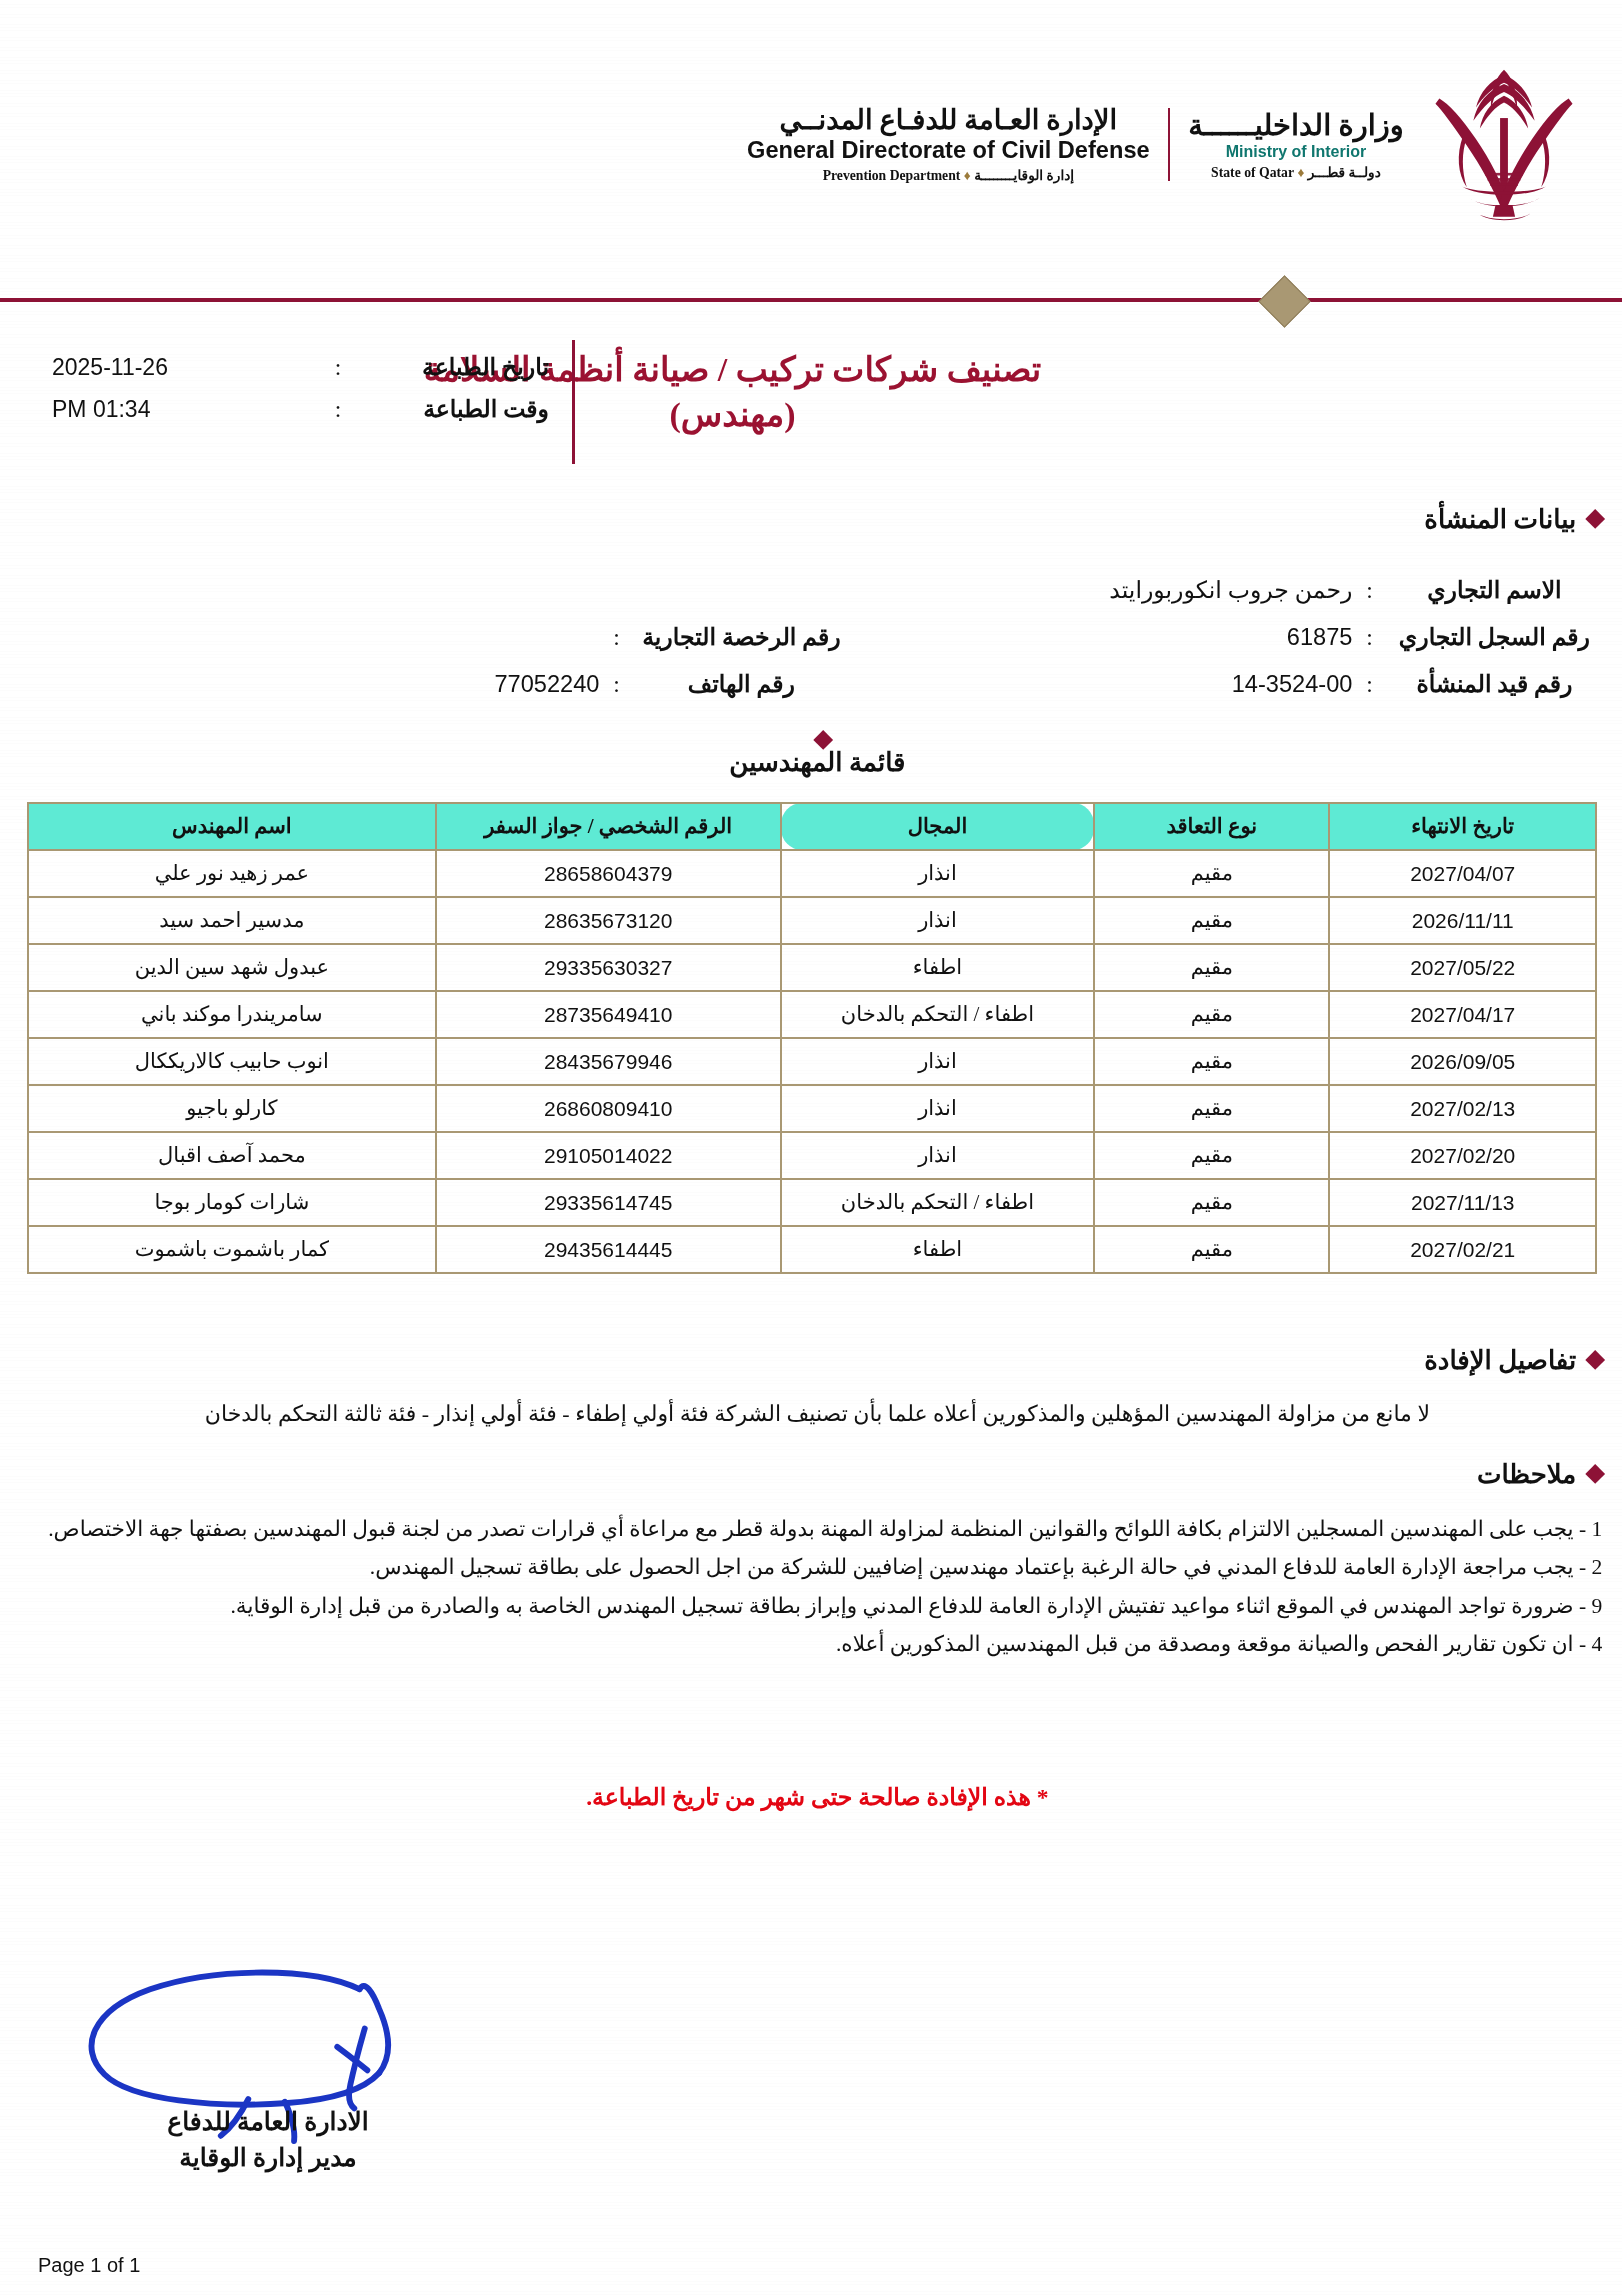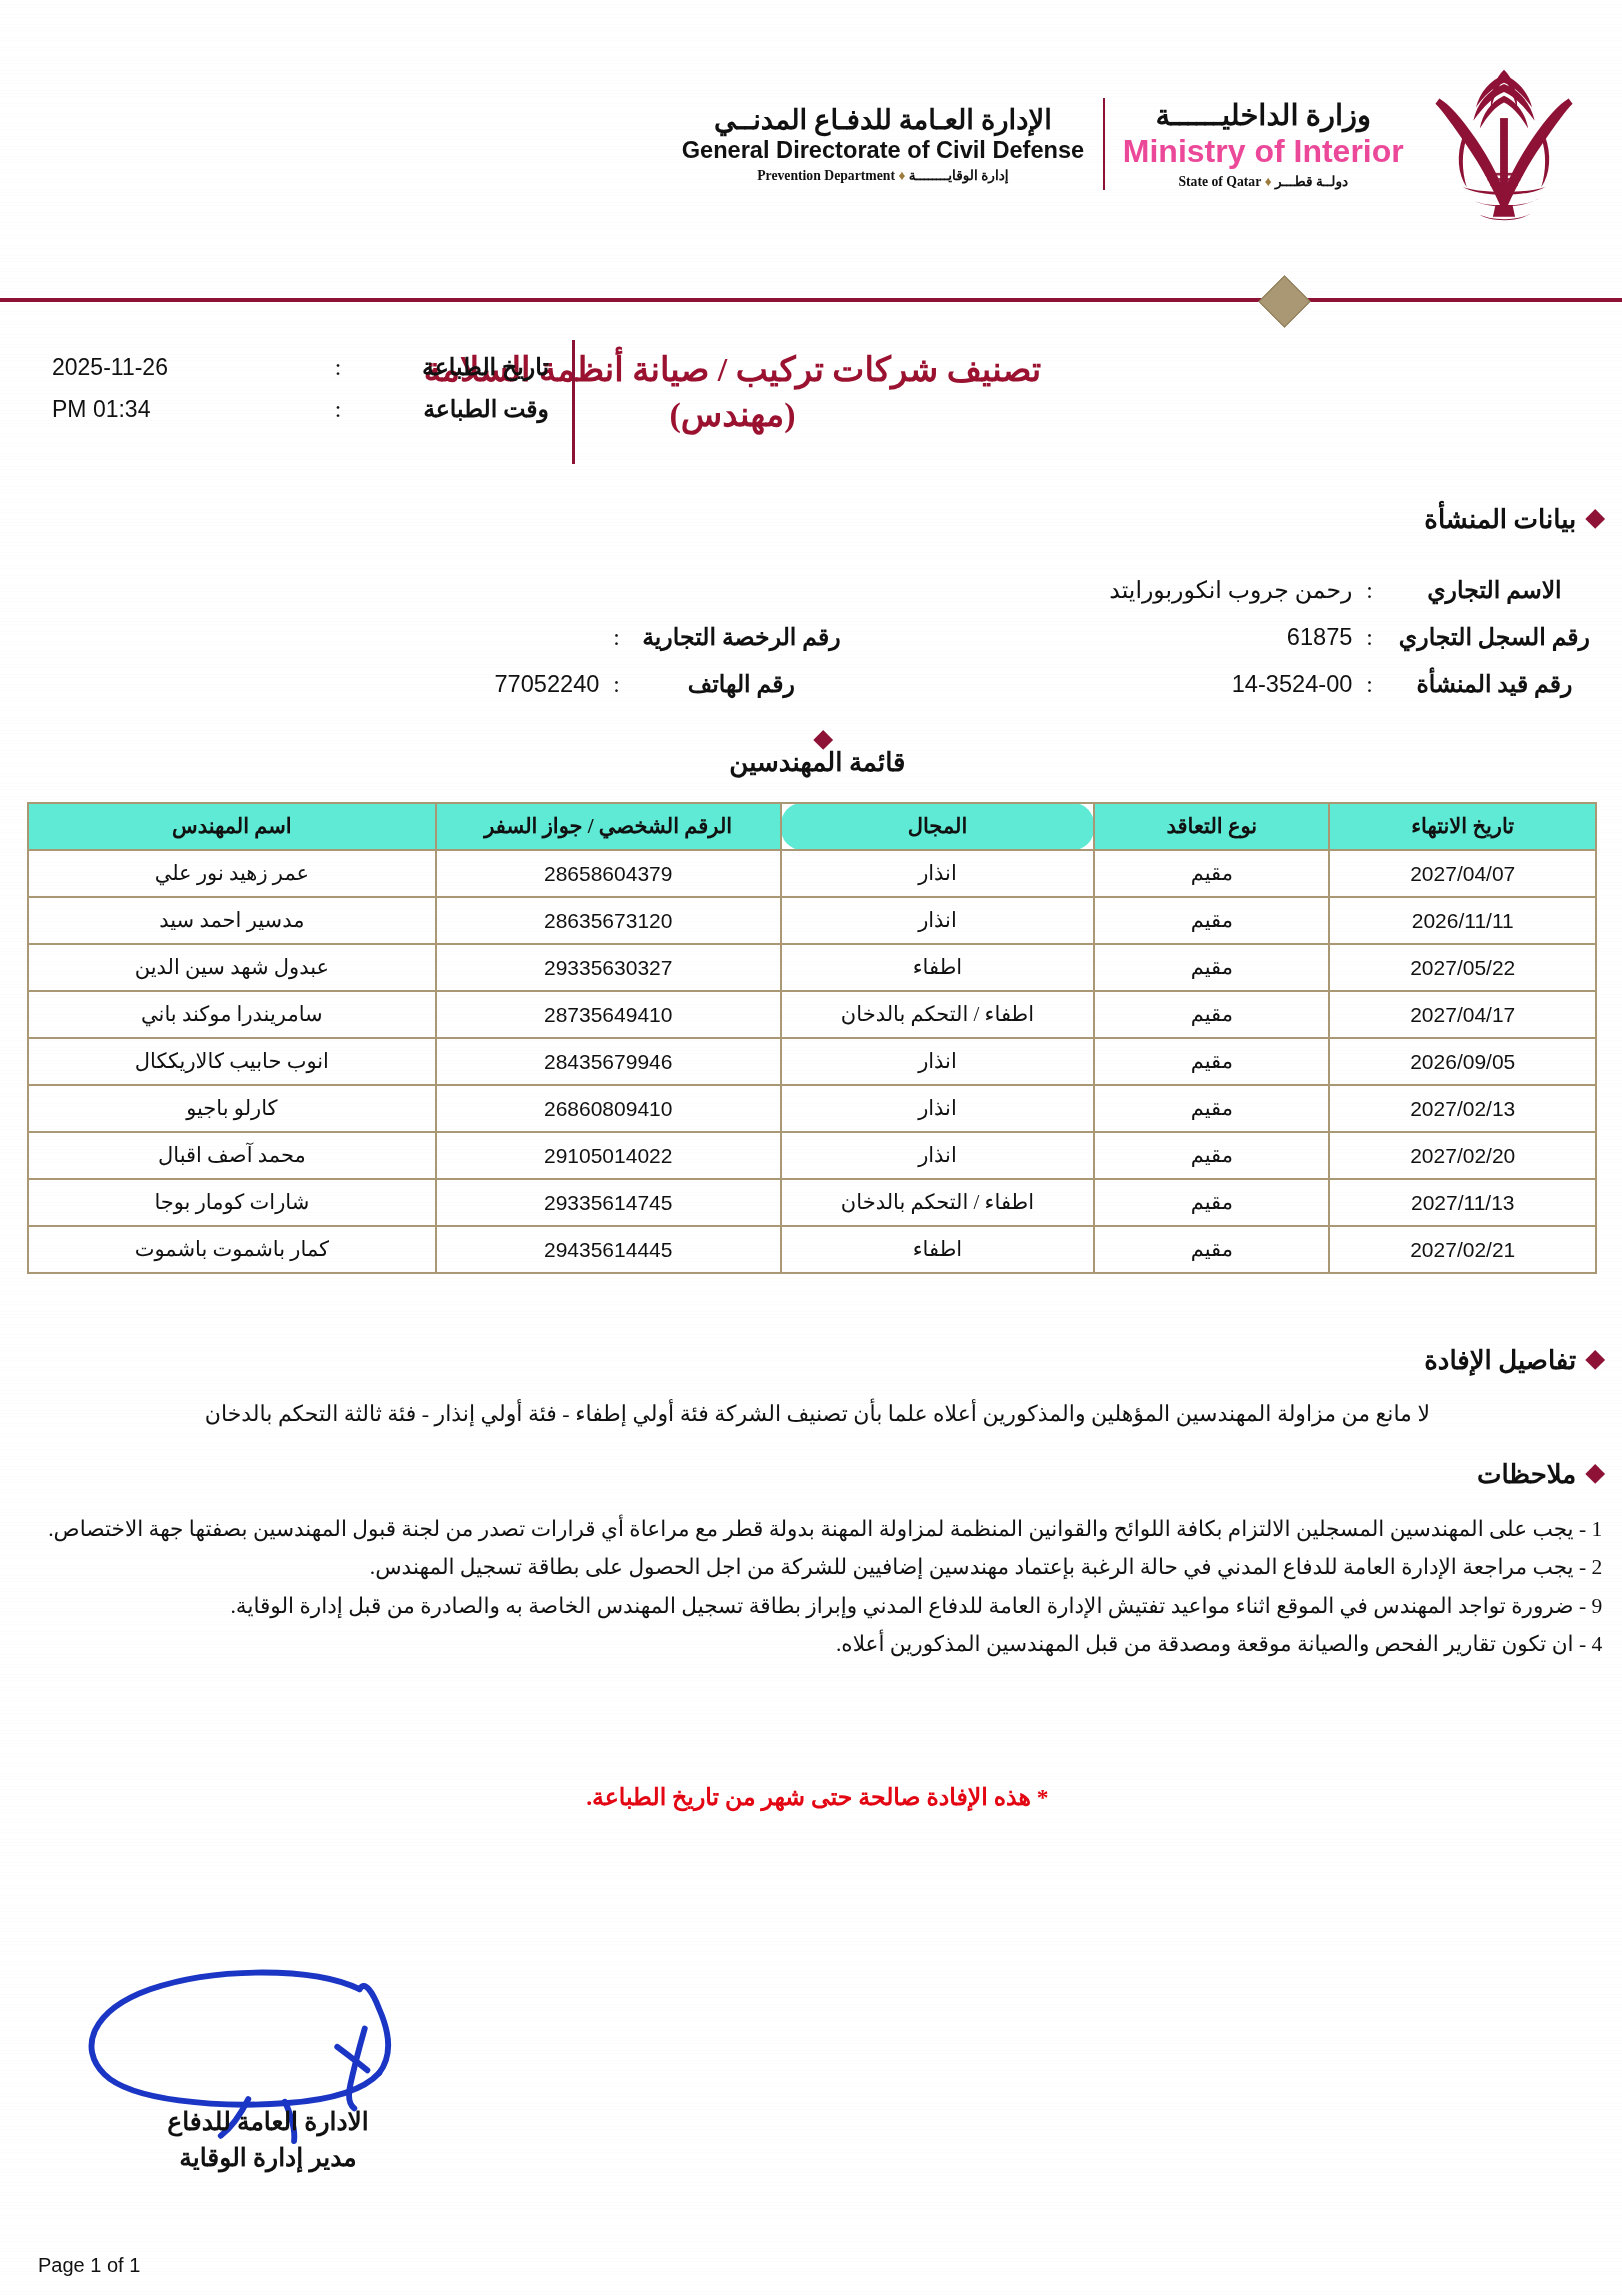--- a/index.html
+++ b/index.html
@@ -26,21 +26,21 @@
     display:flex; flex-direction:row; align-items:center; justify-content:flex-start;
     direction:rtl;
   }
   .emblem{ width:164px; height:173px; flex:0 0 auto; margin-right:16.4px; }
   .moi-block{
     flex:0 0 auto; text-align:center; padding:0 18.3px;
     border-left:2px solid #8d1236;
     margin-left:0;
   }
   .moi-ar{ font-size:29px; font-weight:bold; color:#111; letter-spacing:-0.7px; line-height:1.18; white-space:nowrap;}
-  .moi-en{ font-size:32px; font-weight:bold; color:#ec4899; line-height:1.2; white-space:nowrap; font-family:"Liberation Sans", sans-serif;}
+  .moi-en{ font-size:16px; font-weight:bold; color:#0f766e; line-height:1.2; white-space:nowrap; font-family:"Liberation Sans", sans-serif;}
   .moi-sub{ font-size:13.7px; font-weight:bold; color:#111; margin-top:2.6px; white-space:nowrap;}
   .moi-sub .dot{ color:#9c7b3c; }
   .gdcd-block{
     flex:0 0 auto; text-align:center; padding:0 18.3px;
   }
   .gdcd-ar{ font-size:27.5px; font-weight:bold; color:#111; line-height:1.18; white-space:nowrap;}
   .gdcd-en{ font-size:23.6px; font-weight:bold; color:#111; line-height:1.2; white-space:nowrap; font-family:"Liberation Sans", sans-serif;}
   .gdcd-sub{ font-size:13.7px; font-weight:bold; color:#111; margin-top:2.6px; white-space:nowrap;}
   .gdcd-sub .dot{ color:#9c7b3c; }
 

